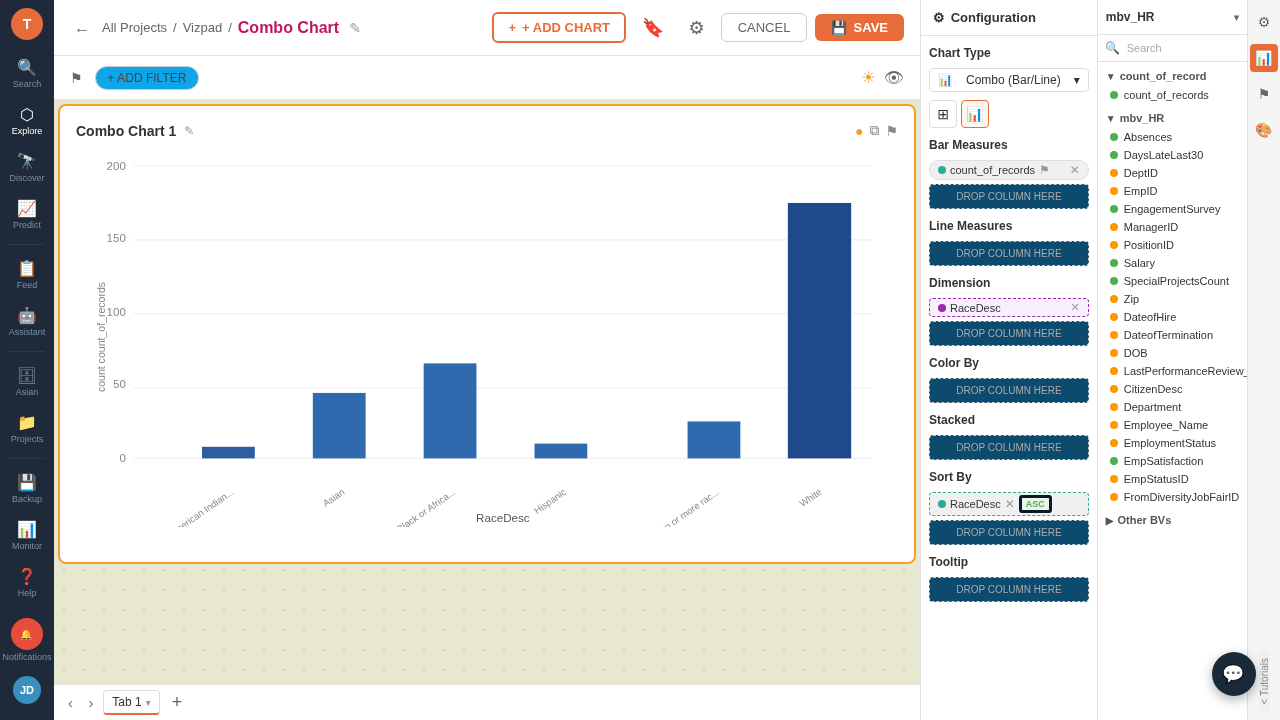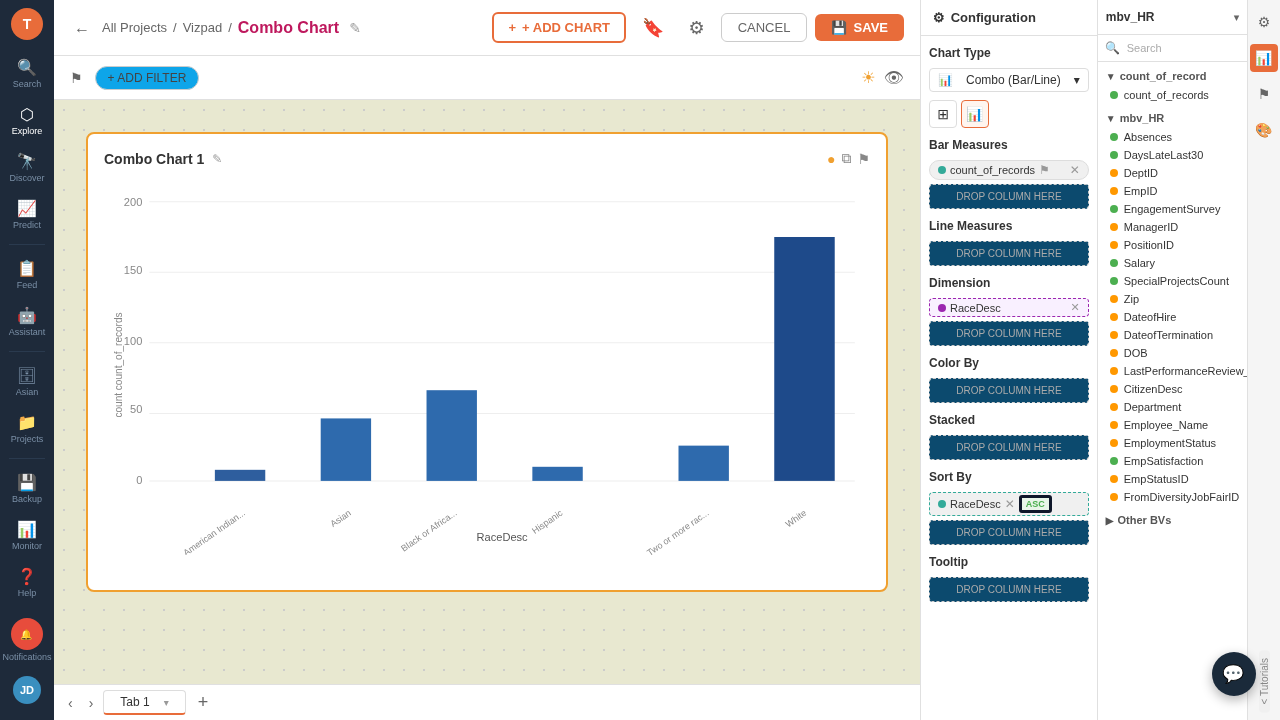--- a/index.html
+++ b/index.html
@@ -38,38 +38,38 @@
     
     .filter-bar { height: 44px; background: #fff; display: flex; align-items: center; padding: 0 16px; gap: 12px; border-bottom: 1px solid #e0e0e0; }
     .filter-icon { color: #666; font-size: 14px; }
     .btn-add-filter { background: #0ea5e9; border: 1px solid #ccc; border-radius: 20px; padding: 4px 12px; font-size: 12px; cursor: pointer; color: #444; display: flex; align-items: center; gap: 4px; }
     .filter-bar-spacer { flex: 1; }
     .filter-bar-icons { display: flex; gap: 8px; align-items: center; }
     .filter-bar-icons span { color: #888; font-size: 16px; cursor: pointer; }
     .filter-bar-icons .eye { color: #666; }
 
     
-    .canvas-area { flex: 1; background: #e8e8d0; background-image: radial-gradient(circle, #ccc 1px, transparent 1px); background-size: 20px 20px; padding: 32px; display: flex; flex-direction: column; overflow: hidden; }
+    .canvas-area { flex: 1; background: #e8e8d0; background-image: radial-gradient(circle, #ccc 1px, transparent 1px); background-size: 20px 20px; padding: 4px; display: flex; flex-direction: column; overflow: hidden; }
 
     
     .chart-panel { background: white; border: 2px solid #f0a030; border-radius: 8px; padding: 16px; flex: 1; max-height: 460px; position: relative; }
     .chart-header { display: flex; align-items: center; gap: 8px; margin-bottom: 8px; }
     .chart-title { font-size: 14px; font-weight: 600; color: #333; }
     .chart-title-edit { color: #999; font-size: 12px; cursor: pointer; }
     .chart-header-spacer { flex: 1; }
     .chart-controls { display: flex; gap: 6px; align-items: center; }
     .chart-controls span { font-size: 14px; color: #888; cursor: pointer; }
 
     
     .chart-svg-container { width: 100%; height: 380px; }
 
     
     .tab-bar { height: 36px; background: #fff; border-top: 1px solid #e0e0e0; display: flex; align-items: center; padding: 0 8px; gap: 4px; }
     .tab-nav { background: none; border: none; cursor: pointer; color: #666; font-size: 14px; padding: 4px 6px; }
-    .tab-item { background: #f0f0f0; border: 1px solid #ddd; border-radius: 4px; padding: 4px 16px; font-size: 12px; cursor: pointer; display: flex; align-items: center; gap: 14px; }
+    .tab-item { background: #f0f0f0; border: 1px solid #ddd; border-radius: 4px; padding: 4px 8px; font-size: 12px; cursor: pointer; display: flex; align-items: center; gap: 4px; }
     .tab-item.active { background: #fff; border-bottom: 2px solid #e86c3a; }
     .tab-add { background: none; border: none; cursor: pointer; color: #666; font-size: 18px; padding: 2px 8px; }
 
     
     .right-panel { width: 360px; background: #fff; border-left: 1px solid #e0e0e0; display: flex; }
 
     
     .config-panel { width: 195px; border-right: 1px solid #e0e0e0; display: flex; flex-direction: column; overflow-y: auto; }
     .config-header { padding: 10px 12px; font-size: 13px; font-weight: 600; color: #333; border-bottom: 1px solid #e0e0e0; display: flex; align-items: center; gap: 6px; }
     .config-body { padding: 8px; overflow-y: auto; flex: 1; }

